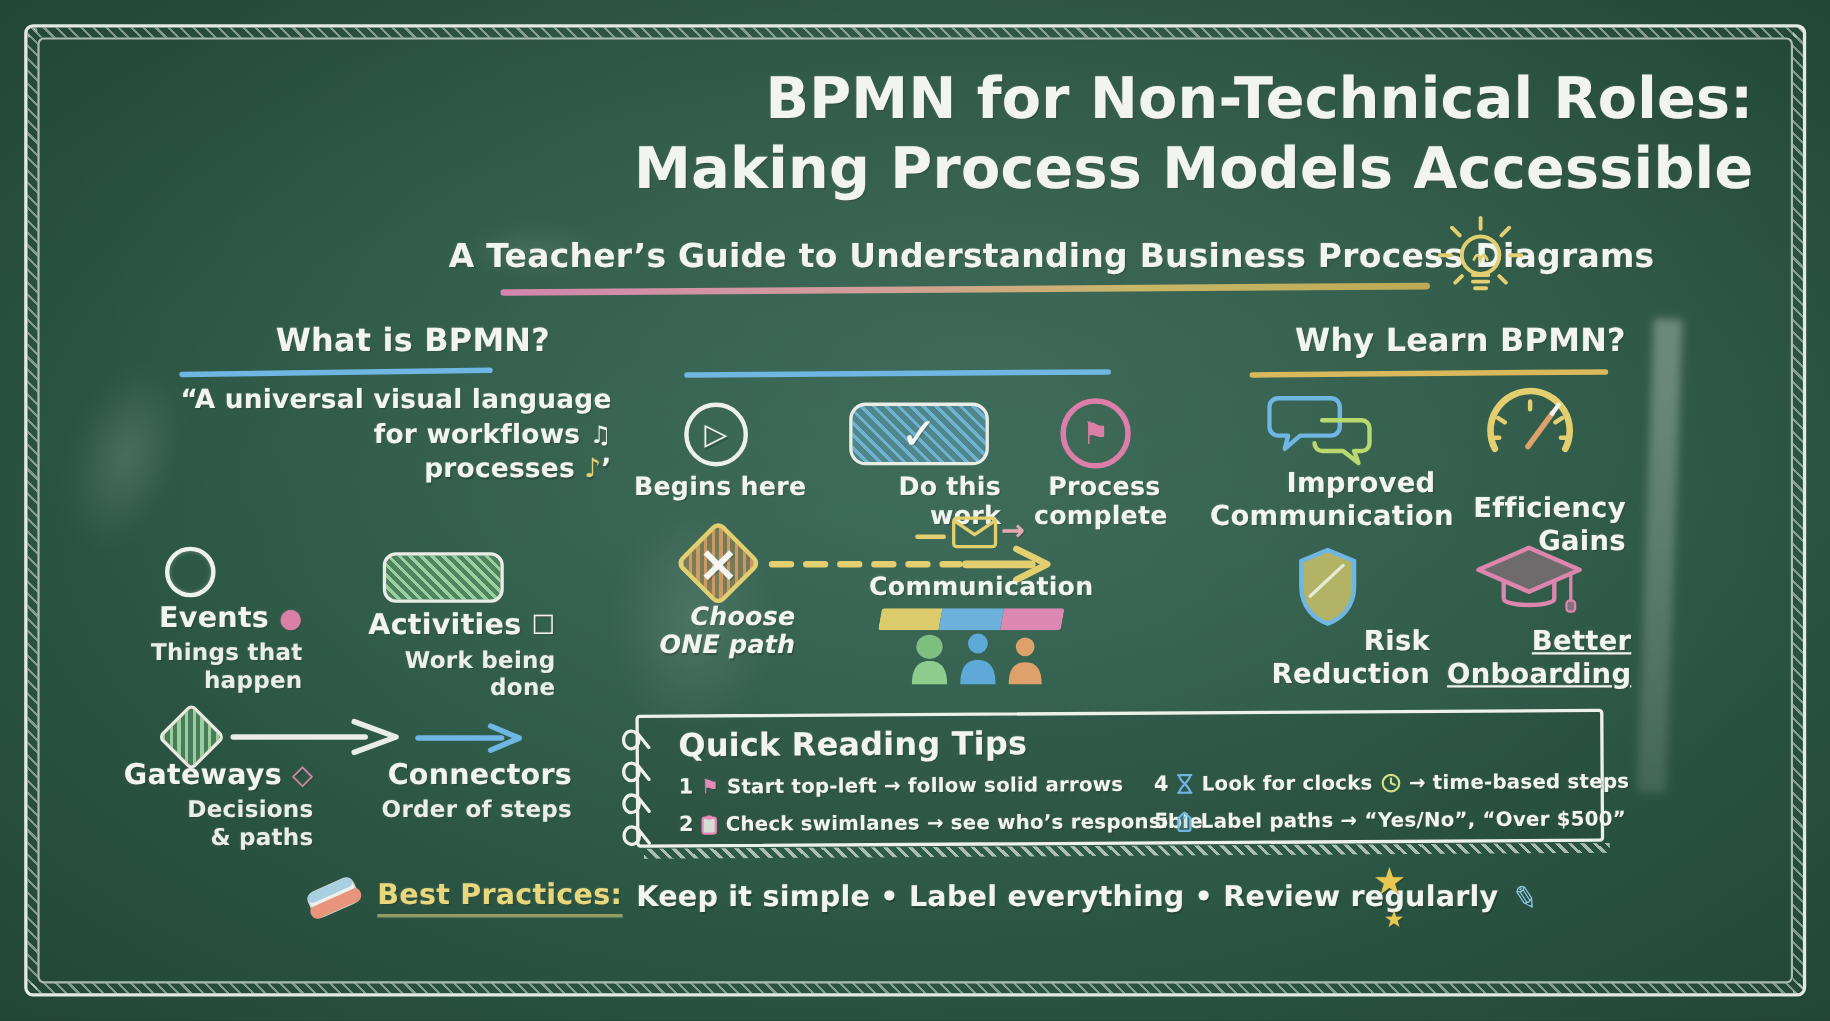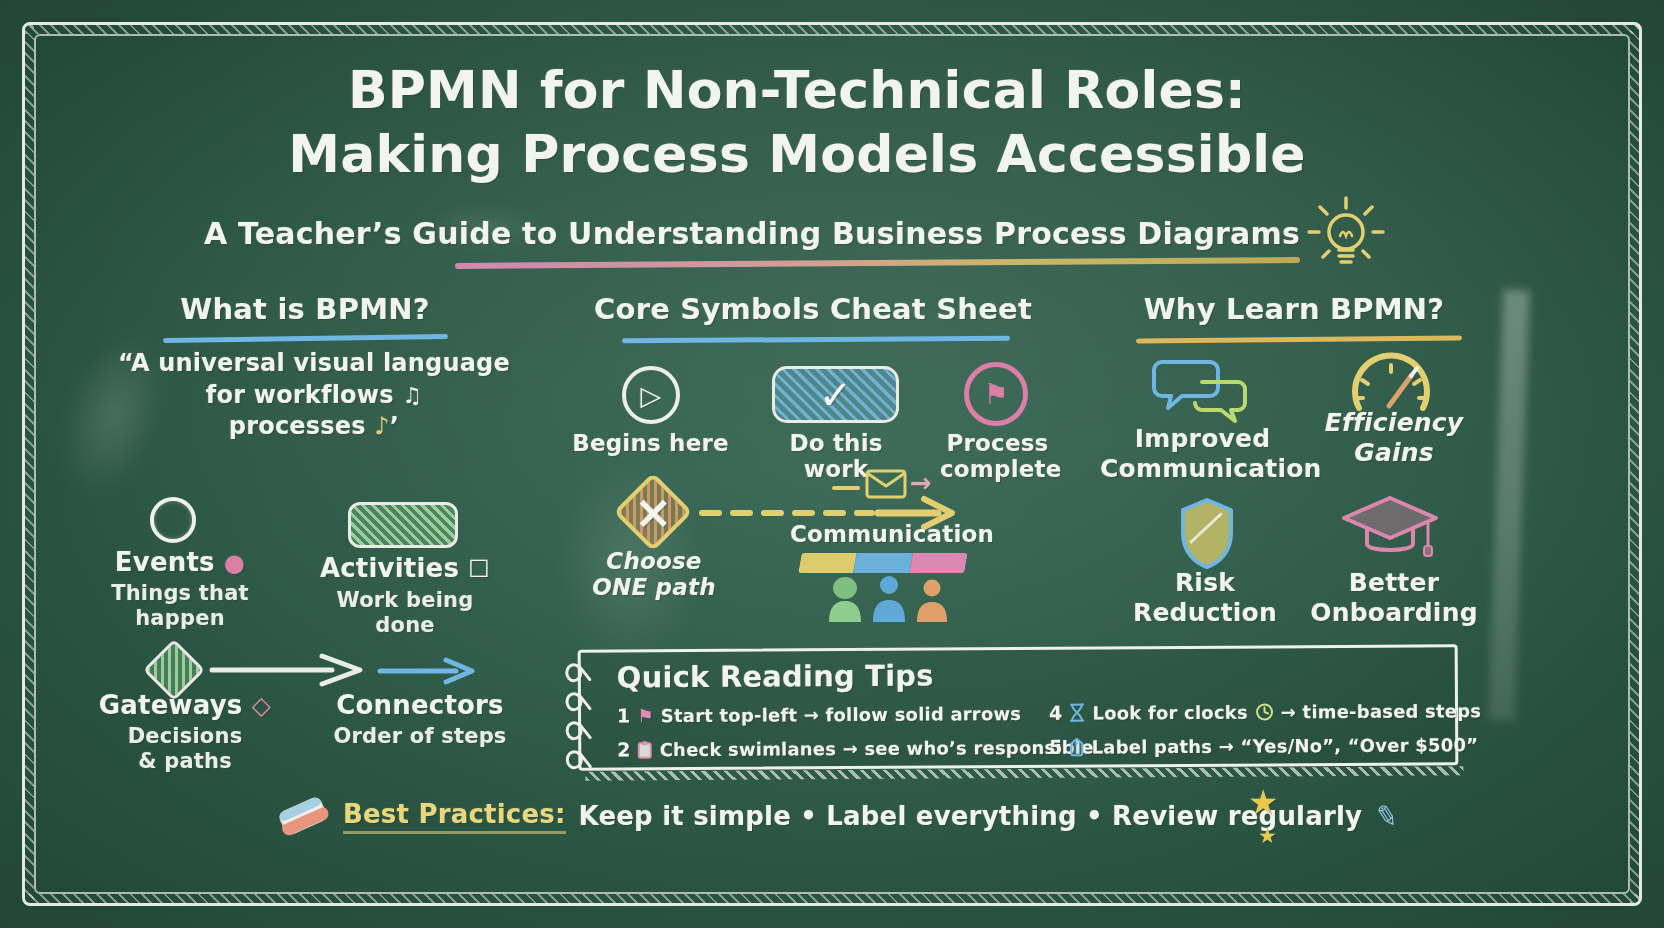--- a/index.html
+++ b/index.html
@@ -6,21 +6,21 @@
   body { background:#1c3a2d; font-family:"DejaVu Sans", sans-serif; }
   .board{
     position:relative; width:1664px; height:928px; overflow:hidden;
     background:
       radial-gradient(ellipse 1300px 750px at 54% 36%, rgba(255,255,255,0.07), transparent 70%),
       radial-gradient(ellipse at center, #336350 0%, #2c5745 55%, #224637 100%);
     color:#f2f5ef; font-weight:700;
   }
   .abs{ position:absolute; }
   .chalk{ text-shadow:0 0 2px rgba(255,255,255,.22), 1px 1px 1px rgba(0,0,0,.28); letter-spacing:.2px; }
-  .ctr{ text-align:center; }
+  .ctr{ text-align:right; }
 
   
   .frame-outer{ inset:22px; border:3px solid rgba(245,248,242,.92); border-radius:8px; }
   .frame-inner{ inset:34px; border:2px solid rgba(245,248,242,.65); border-radius:6px; }
   .hatch{ background:repeating-linear-gradient(45deg, rgba(245,248,242,.45) 0 2px, transparent 2px 8px); }
   .hatch-top{ left:25px; right:25px; top:25px; height:9px; }
   .hatch-bottom{ left:25px; right:25px; bottom:25px; height:9px; }
   .hatch-left{ top:25px; bottom:25px; left:25px; width:9px; }
   .hatch-right{ top:25px; bottom:25px; right:25px; width:9px; }
 
@@ -99,23 +99,23 @@
   .lbl-comm{ left:790px; top:521px; width:190px; font-size:23px; }
   .stripe-bar{ left:800px; top:553px; width:166px; height:20px; display:flex; transform:skewX(-10deg); border-radius:3px; overflow:hidden; opacity:.95; }
   .stripe-bar div{ flex:1; }
   .s-y{ background:#e6d26e; } .s-b{ background:#6fb6e3; } .s-p{ background:#e48ab8; }
 
   
   .benefit-lbl{ font-size:25px; line-height:1.2; }
   .b1i{ left:1152px; top:352px; } .b2i{ left:1345px; top:352px; }
   .b3i{ left:1176px; top:496px; } .b4i{ left:1338px; top:492px; }
   .b1t{ left:1100px; top:424px; width:205px; }
-  .b2t{ left:1310px; top:408px; width:168px;font-style:italic; }
+  .b2t{ left:1310px; top:447px; width:168px; }
   .b3t{ left:1110px; top:568px; width:190px; }
-  .b4t{ left:1305px; top:568px; width:178px; }
+  .b4t{ left:1305px; top:568px; width:178px;text-decoration:underline; }
 
   
   .tips-box{ left:578px; top:647px; width:880px; height:121px;
     border:3px solid #eef1ea; border-radius:4px; transform:rotate(-.35deg);
     background:rgba(0,0,0,.06); }
   .tips-box::after{ content:""; position:absolute; left:4px; right:-8px; bottom:-13px; height:9px;
     background:repeating-linear-gradient(45deg, rgba(240,243,237,.65) 0 3px, transparent 3px 8px); }
   .spiral{ position:absolute; left:-16px; top:10px; display:flex; flex-direction:column; gap:8px; }
   .tips-title{ position:absolute; left:36px; top:8px; font-size:29px; }
   .tip{ position:absolute; display:flex; align-items:center; gap:7px; font-size:18px; white-space:nowrap; }
@@ -209,21 +209,20 @@
     <span>Gateways</span>
     <span class="dia-pink">◇</span>
   </div>
   <div class="abs sub ctr chalk sub-gw">
     <div>Decisions</div>
     <div>&amp; paths</div>
   </div>
   <div class="abs lbl ctr chalk lbl-conn">Connectors</div>
   <div class="abs sub ctr chalk sub-conn">Order of steps</div>
 
-  <div class="abs colhead ctr chalk h-core">Core Symbols Cheat Sheet</div>
   <div class="abs u-line u-core"></div>
 
   <div class="abs start-circle chalk">
     <span>▷</span>
   </div>
   <div class="abs ctr chalk lbl-begins">Begins here</div>
 
   <div class="abs task-rect chalk">
     <span>✓</span>
   </div>

